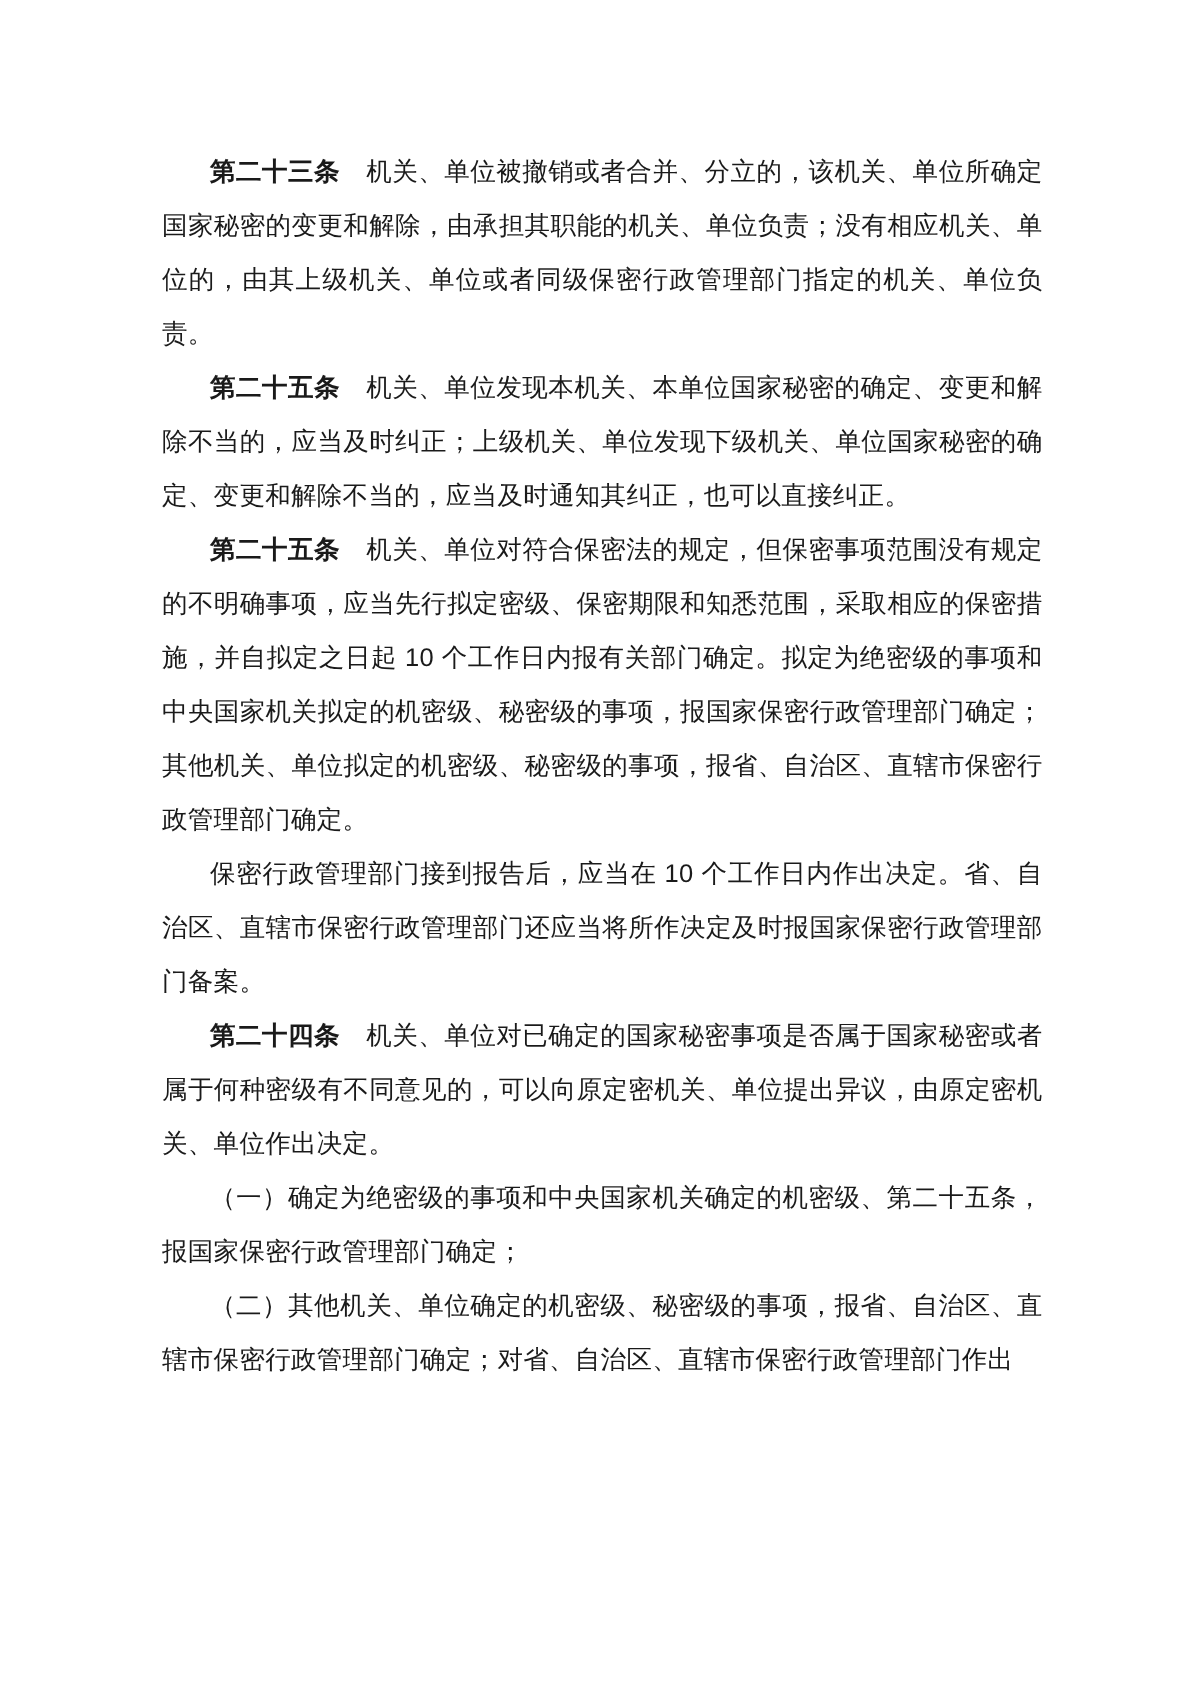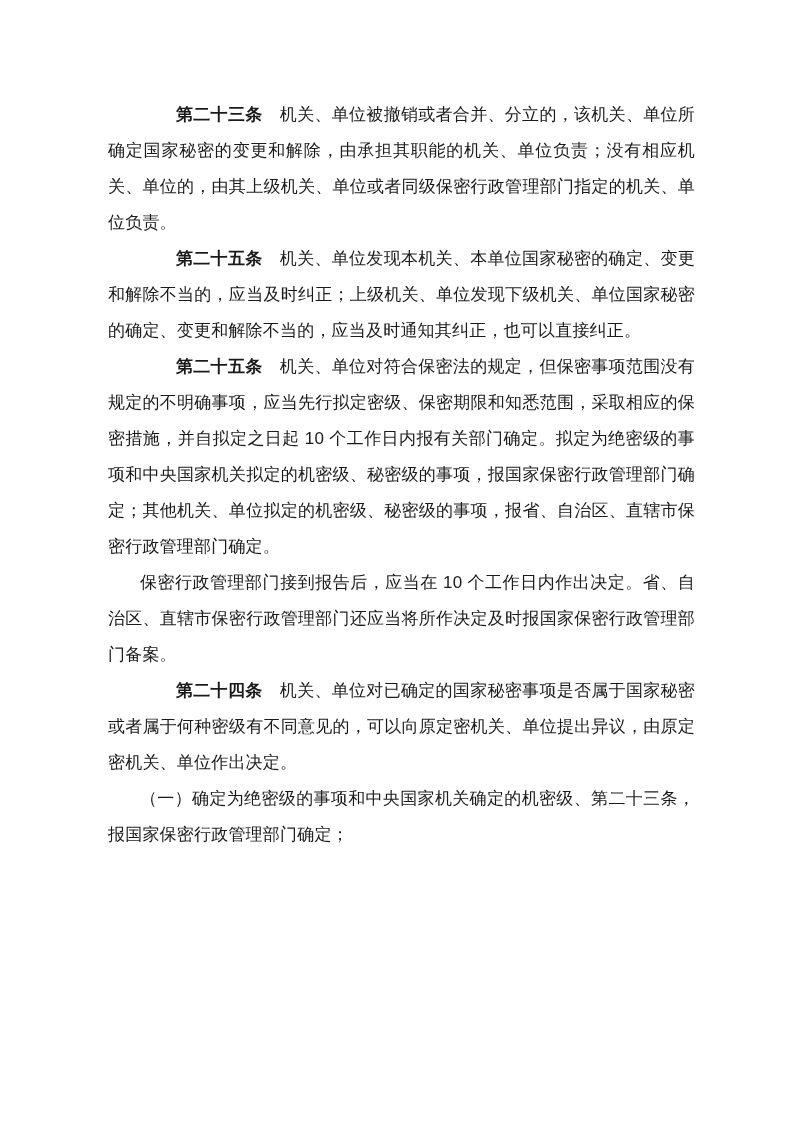--- a/index.html
+++ b/index.html
@@ -25,35 +25,35 @@
     margin: 0;
     font-size: 17px;
     line-height: 36px;
     text-align: justify;
     text-indent: 32px;
     letter-spacing: 0.2px;
     word-break: break-all;
   }
   .art {
     font-weight: 700;
-    margin-left: 36px;
   }
 </style>
 </head>
 <body>
 
 <div class="page">
 
   <p class="para"><b class="art">第二十三条</b><span>　机关、单位被撤销或者合并、分立的，该机关、单位所确定国家秘密的变更和解除，由承担其职能的机关、单位负责；没有相应机关、单位的，由其上级机关、单位或者同级保密行政管理部门指定的机关、单位负责。</span></p>
 
   <p class="para"><b class="art">第二十五条</b><span>　机关、单位发现本机关、本单位国家秘密的确定、变更和解除不当的，应当及时纠正；上级机关、单位发现下级机关、单位国家秘密的确定、变更和解除不当的，应当及时通知其纠正，也可以直接纠正。</span></p>
 
   <p class="para"><b class="art">第二十五条</b><span>　机关、单位对符合保密法的规定，但保密事项范围没有规定的不明确事项，应当先行拟定密级、保密期限和知悉范围，采取相应的保密措施，并自拟定之日起 10 个工作日内报有关部门确定。拟定为绝密级的事项和中央国家机关拟定的机密级、秘密级的事项，报国家保密行政管理部门确定；其他机关、单位拟定的机密级、秘密级的事项，报省、自治区、直辖市保密行政管理部门确定。</span></p>
 
   <p class="para"><span>保密行政管理部门接到报告后，应当在 10 个工作日内作出决定。省、自治区、直辖市保密行政管理部门还应当将所作决定及时报国家保密行政管理部门备案。</span></p>
 
   <p class="para"><b class="art">第二十四条</b><span>　机关、单位对已确定的国家秘密事项是否属于国家秘密或者属于何种密级有不同意见的，可以向原定密机关、单位提出异议，由原定密机关、单位作出决定。</span></p>
 
 
-  <p class="para"><span>（一）确定为绝密级的事项和中央国家机关确定的机密级、第二十三条，报国家保密行政管理部门确定；</span></p>
+  <p class="para"><span>（一）确定为绝密级的事项和中央国家机关确定的机密级、第二十五条，报国家保密行政管理部门确定；</span></p>
 
+  <p class="para"><span>（二）其他机关、单位确定的机密级、秘密级的事项，报省、自治区、直辖市保密行政管理部门确定；对省、自治区、直辖市保密行政管理部门作出</span></p>
 
 </div>
 
 </body></html>

